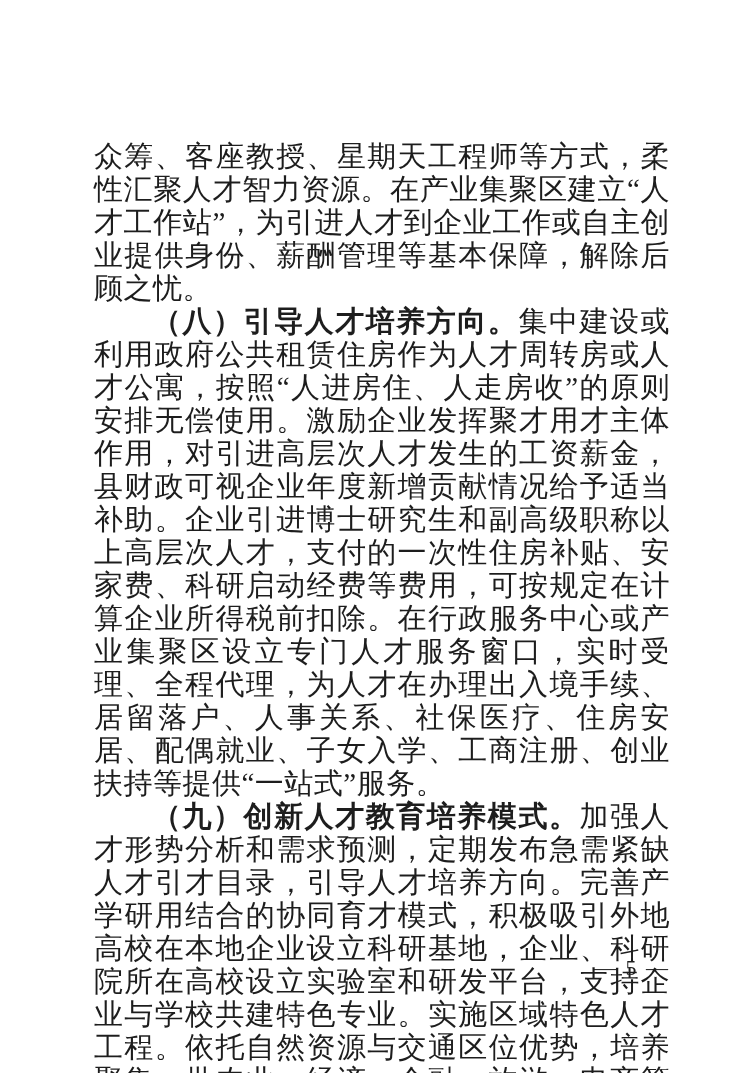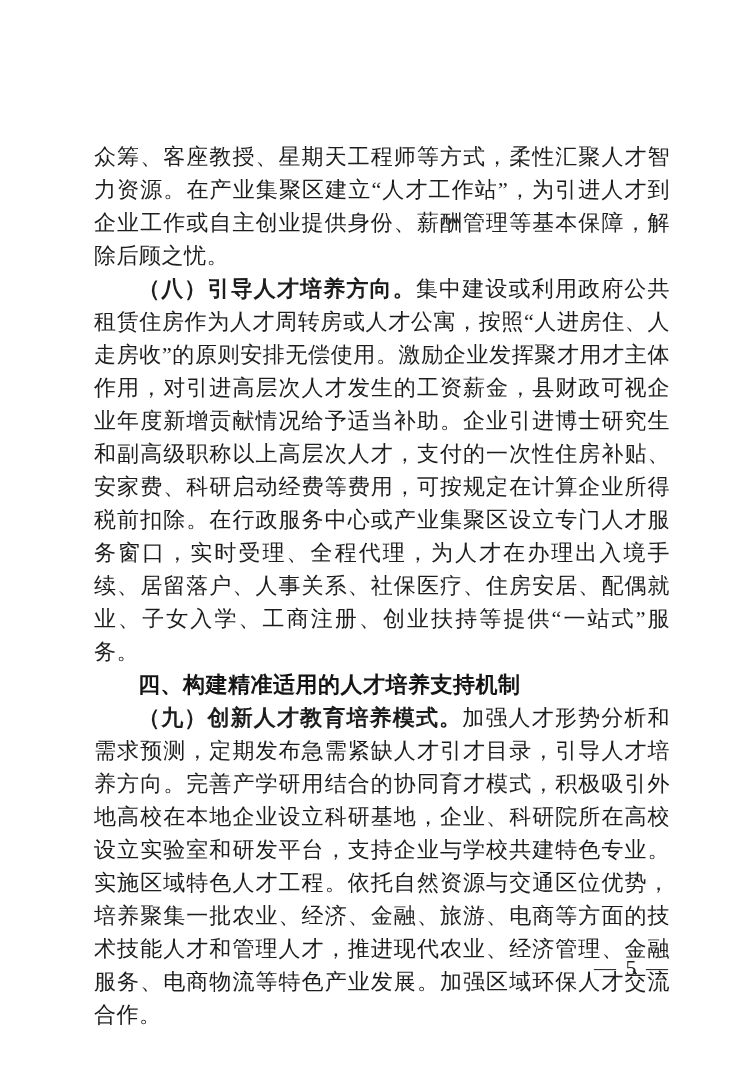--- a/index.html
+++ b/index.html
@@ -17,21 +17,21 @@
     color: #1d1d1d;
   }
   .content {
     position: absolute;
     left: 94px;
     top: 140px;
     width: 576px;
   }
   .body-para {
     margin: 0;
-    font-size: 22px;
+    font-size: 29px;
     line-height: 33px;
     text-align: justify;
     text-justify: inter-character;
     letter-spacing: 0.5px;
   }
   .indent {
     text-indent: 2em;
   }
   .lead {
     font-weight: bold;
@@ -53,20 +53,19 @@
 </head>
 <body>
 
 <div class="page">
   <div class="content">
 
     <p class="body-para"><span>众筹、客座教授、星期天工程师等方式，柔性汇聚人才智力资源。在产业集聚区建立“人才工作站”，为引进人才到企业工作或自主创业提供身份、薪酬管理等基本保障，解除后顾之忧。</span></p>
 
     <p class="body-para indent"><span class="lead">（八）引导人才培养方向。</span><span>集中建设或利用政府公共租赁住房作为人才周转房或人才公寓，按照“人进房住、人走房收”的原则安排无偿使用。激励企业发挥聚才用才主体作用，对引进高层次人才发生的工资薪金，县财政可视企业年度新增贡献情况给予适当补助。企业引进博士研究生和副高级职称以上高层次人才，支付的一次性住房补贴、安家费、科研启动经费等费用，可按规定在计算企业所得税前扣除。在行政服务中心或产业集聚区设立专门人才服务窗口，实时受理、全程代理，为人才在办理出入境手续、居留落户、人事关系、社保医疗、住房安居、配偶就业、子女入学、工商注册、创业扶持等提供“一站式”服务。</span></p>
 
-    <p class="body-para indent heading"><span>四、构建精准适用的人才培养支持机制</span></p>
 
     <p class="body-para indent"><span class="lead">（九）创新人才教育培养模式。</span><span>加强人才形势分析和需求预测，定期发布急需紧缺人才引才目录，引导人才培养方向。完善产学研用结合的协同育才模式，积极吸引外地高校在本地企业设立科研基地，企业、科研院所在高校设立实验室和研发平台，支持企业与学校共建特色专业。实施区域特色人才工程。依托自然资源与交通区位优势，培养聚集一批农业、经济、金融、旅游、电商等方面的技术技能人才和管理人才，推进现代农业、经济管理、金融服务、电商物流等特色产业发展。加强区域环保人才交流合作。</span></p>
 
   </div>
 
   <div class="page-number">— 5 —</div>
 </div>
 
 </body></html>

